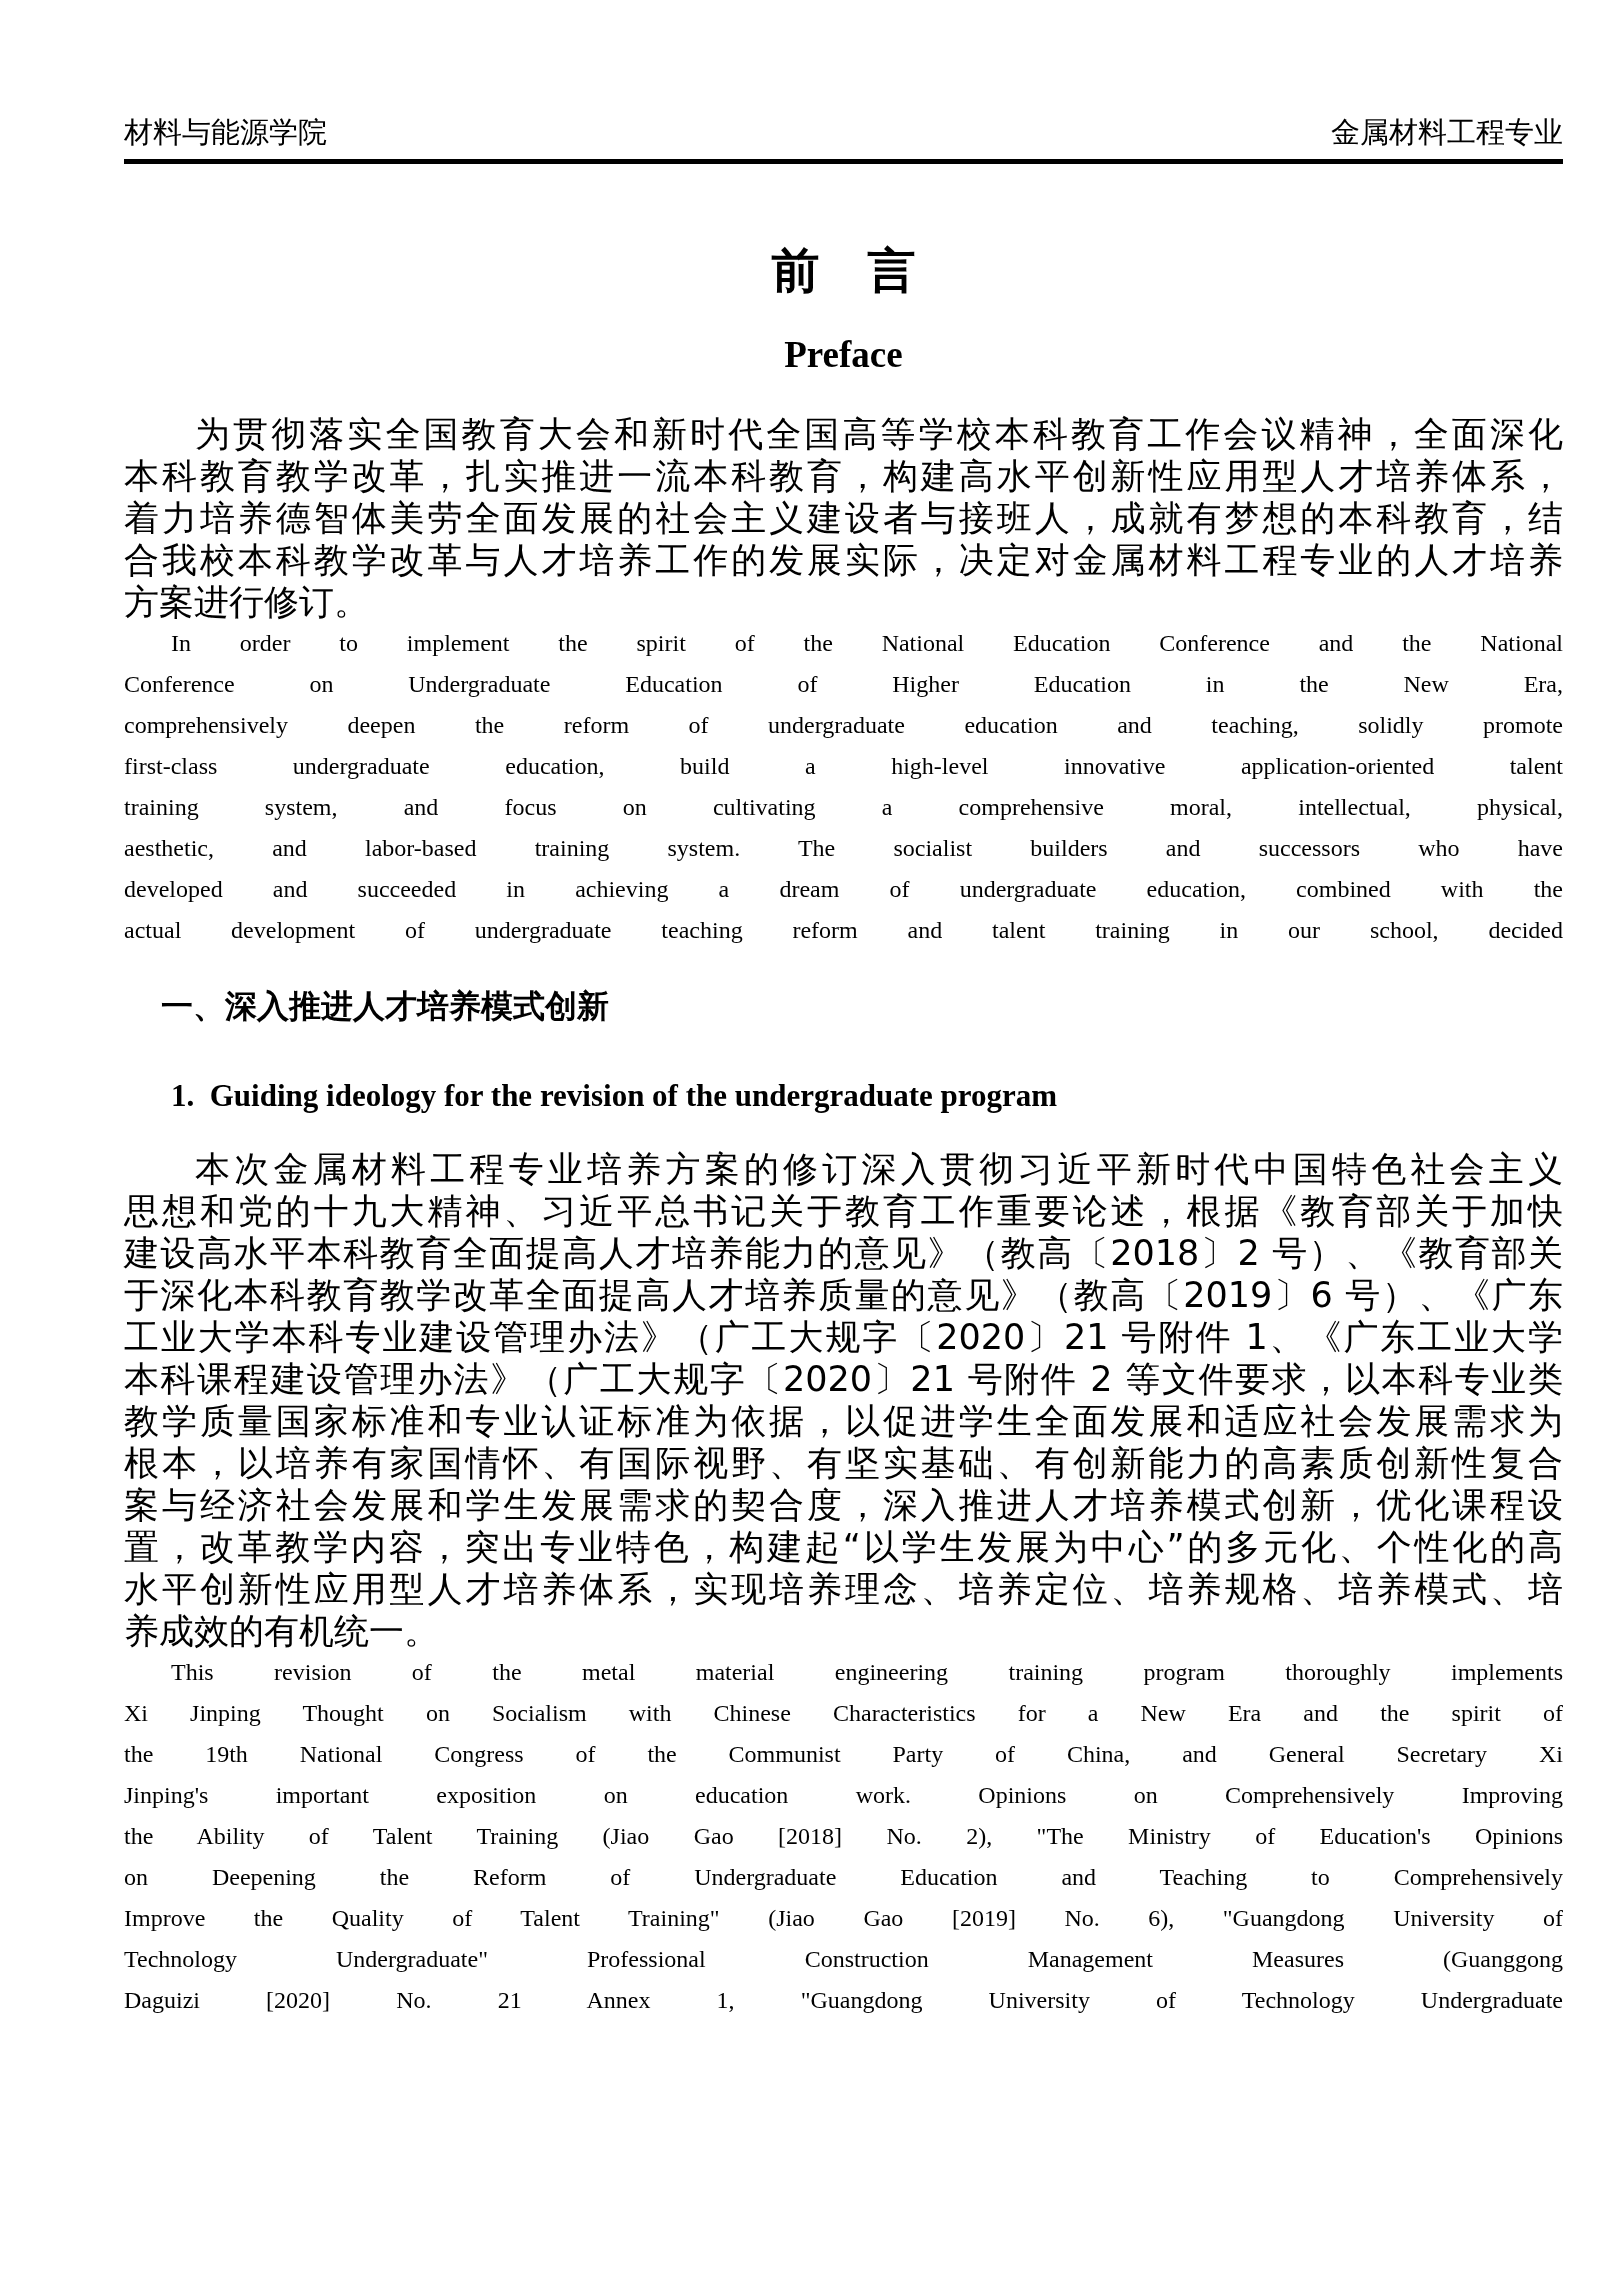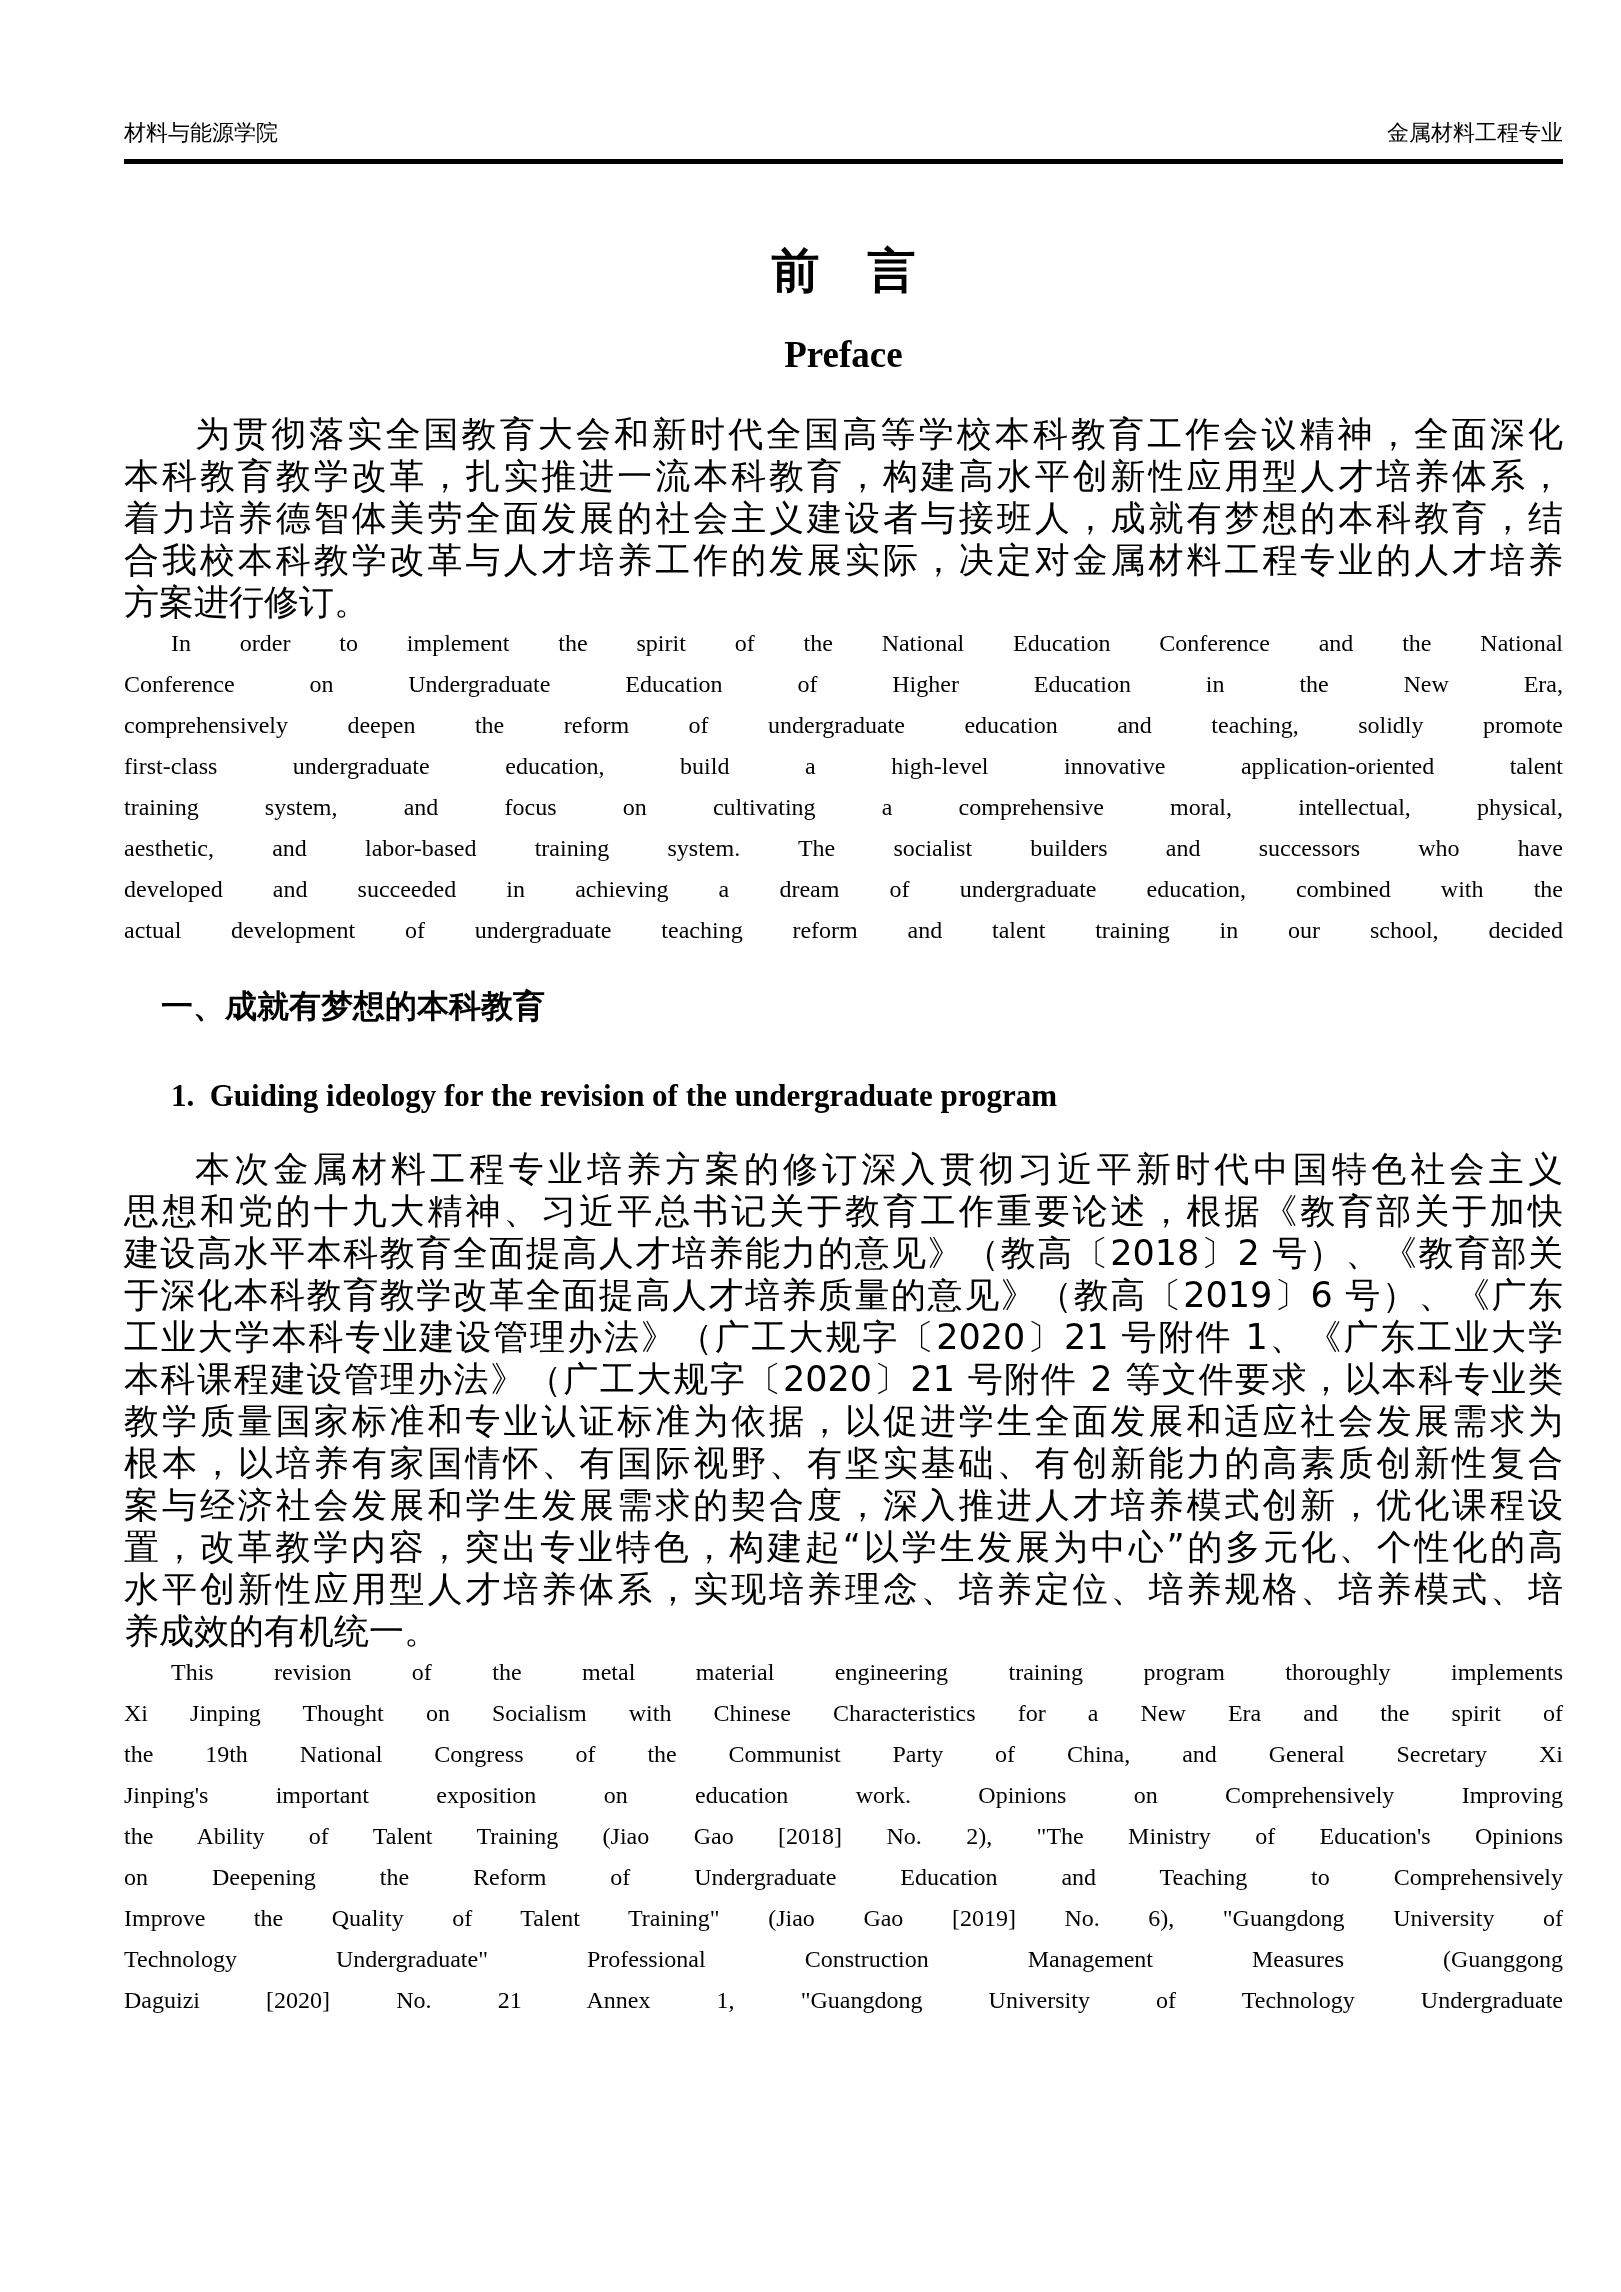--- a/index.html
+++ b/index.html
@@ -17,21 +17,21 @@
     top: 0; left: 0;
     width: 1621px;
     height: 2293px;
     padding: 116px 58px 0 124px;
   }
   
   .pg-header {
     display: flex;
     justify-content: space-between;
     align-items: baseline;
-    font-size: 22px;
+    font-size: 29px;
     line-height: 33px;
   }
   .header-rule {
     height: 4.9px;
     background: #000000;
     margin-top: 9.8px;
   }
   
   .title-cn {
     margin-top: 82px;
@@ -114,21 +114,21 @@
     <div class="enline jline indent">In order to implement the spirit of the National Education Conference and the National</div>
     <div class="enline jline">Conference on Undergraduate Education of Higher Education in the New Era,</div>
     <div class="enline jline">comprehensively deepen the reform of undergraduate education and teaching, solidly promote</div>
     <div class="enline jline">first-class undergraduate education, build a high-level innovative application-oriented talent</div>
     <div class="enline jline">training system, and focus on cultivating a comprehensive moral, intellectual, physical,</div>
     <div class="enline jline">aesthetic, and labor-based training system. The socialist builders and successors who have</div>
     <div class="enline jline">developed and succeeded in achieving a dream of undergraduate education, combined with the</div>
     <div class="enline jline">actual development of undergraduate teaching reform and talent training in our school, decided</div>
   </div>
 
-  <div class="heading-cn">一、成就有梦想的本科教育</div>
+  <div class="heading-cn">一、深入推进人才培养模式创新</div>
   <div class="heading-en">1.  Guiding ideology for the revision of the undergraduate program</div>
 
   <div class="para p2cn">
     <div class="cnline jline indent">本次金属材料工程专业培养方案的修订深入贯彻习近平新时代中国特色社会主义</div>
     <div class="cnline jline">思想和党的十九大精神、习近平总书记关于教育工作重要论述，根据《教育部关于加快</div>
     <div class="cnline jline">建设高水平本科教育全面提高人才培养能力的意见》（教高〔2018〕2 号）、《教育部关</div>
     <div class="cnline jline">于深化本科教育教学改革全面提高人才培养质量的意见》（教高〔2019〕6 号）、《广东</div>
     <div class="cnline jline">工业大学本科专业建设管理办法》（广工大规字〔2020〕21 号附件 1、《广东工业大学</div>
     <div class="cnline jline">本科课程建设管理办法》（广工大规字〔2020〕21 号附件 2 等文件要求，以本科专业类</div>
     <div class="cnline jline">教学质量国家标准和专业认证标准为依据，以促进学生全面发展和适应社会发展需求为</div>

